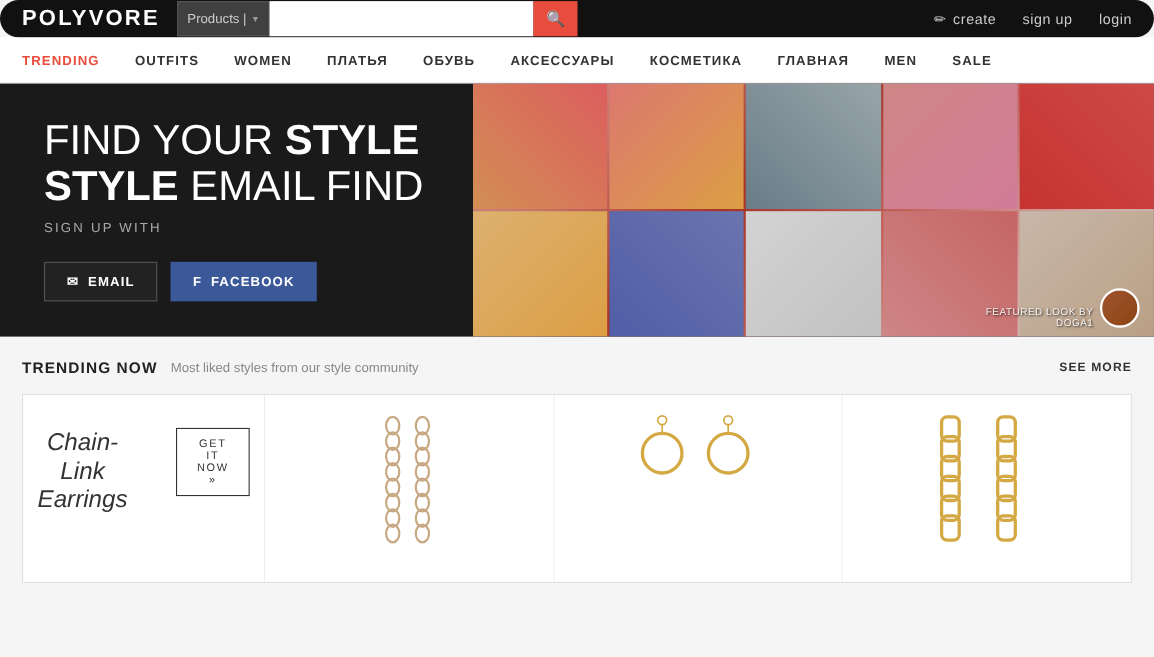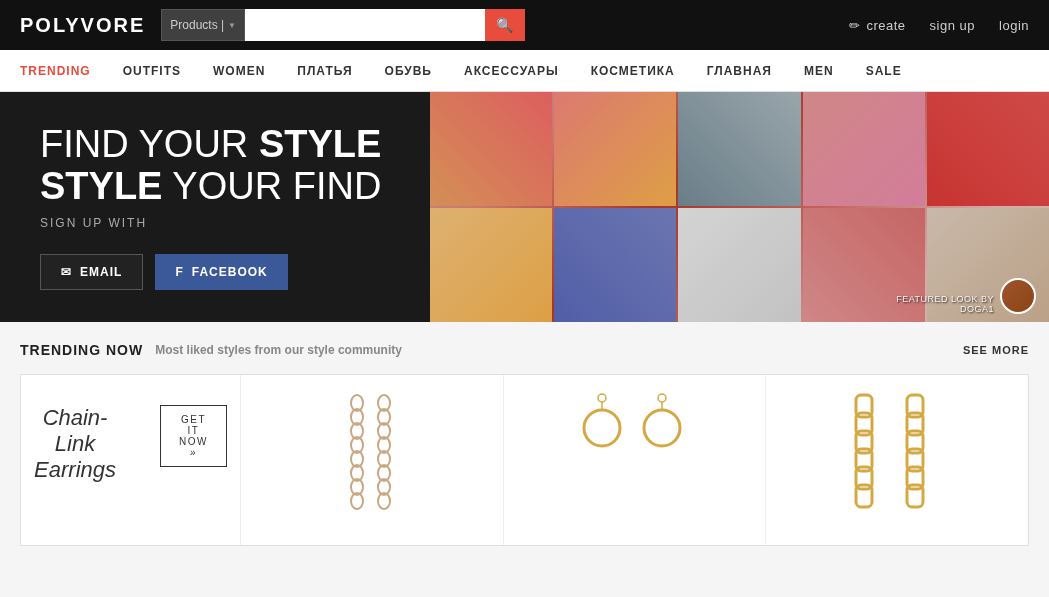--- a/index.html
+++ b/index.html
@@ -1,25 +1,26 @@
 <!DOCTYPE html>
 <html><head>
   <meta charset="utf-8">
   <style>
     * { margin: 0; padding: 0; box-sizing: border-box; }
     body { font-family: Arial, sans-serif; width: 1049px; overflow-x: hidden; background: #f5f5f5; }
 
     
     .header {
       background: #111;
-      height: 50px;
+      height: 34px;
       display: flex;
       align-items: center;
       padding: 0 20px;
       gap: 16px;
+      border-radius: 19px;
     }
     .logo {
       color: white;
       font-size: 20px;
       font-weight: 900;
       letter-spacing: 2px;
       text-transform: uppercase;
       white-space: nowrap;
     }
     .search-container {
@@ -250,21 +251,20 @@
       font-size: 14px;
       font-weight: 900;
       letter-spacing: 1px;
       text-transform: uppercase;
       color: #222;
       margin-right: 12px;
     }
     .trending-subtitle {
       font-size: 12px;
       color: #888;
-      font-weight: bold;
     }
     .see-more {
       margin-left: auto;
       font-size: 11px;
       font-weight: 700;
       color: #333;
       letter-spacing: 1px;
       text-transform: uppercase;
       text-decoration: none;
       cursor: pointer;
@@ -371,21 +371,21 @@
   <div class="nav-item">MEN</div>
   <div class="nav-item">SALE</div>
 </div>
 
 <div class="hero">
   <div class="hero-left">
     <div class="hero-title">
       <span>FIND YOUR</span>
       <strong>STYLE</strong><br>
       <strong>STYLE</strong>
-      <span>YOUR FIND</span>
+      <span>EMAIL FIND</span>
     </div>
     <div class="hero-subtitle">SIGN UP WITH</div>
     <div class="hero-buttons">
       <button class="btn-email">
         <span>✉</span>
         <span>EMAIL</span>
       </button>
       <button class="btn-facebook">
         <span>f</span>
         <span>FACEBOOK</span>

